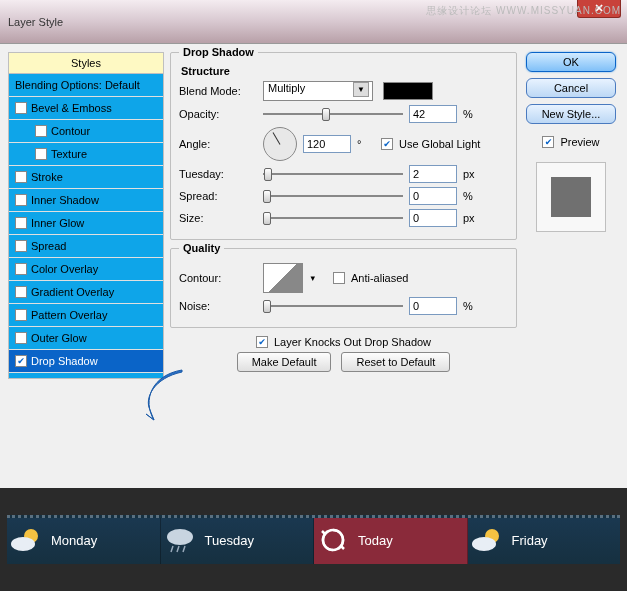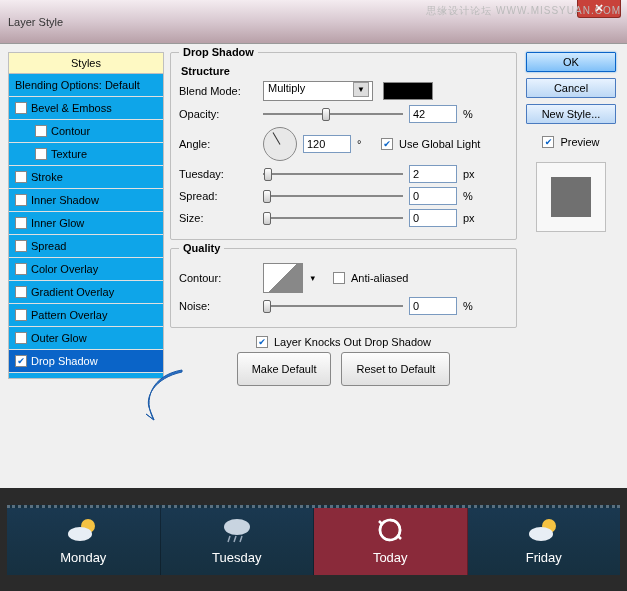--- a/index.html
+++ b/index.html
@@ -26,30 +26,30 @@
 .swatch{width:50px;height:18px;background:#000;border:1px solid #888;margin-left:4px}
 .slider{flex:1;height:16px;position:relative;max-width:140px}
 .slider-track{position:absolute;top:7px;left:0;right:0;height:2px;background:#888}
 .slider-thumb{position:absolute;top:2px;width:8px;height:13px;background:linear-gradient(#fff,#ccc);border:1px solid #666;border-radius:2px}
 .num{width:48px;height:18px;border:1px solid #7a9ac0;background:#fff;text-align:left;padding:1px 3px}
 .unit{width:18px}
 .angle{width:34px;height:34px;border:1px solid #888;border-radius:50%;background:#e8e8e8;position:relative}
 .angle-needle{position:absolute;top:50%;left:50%;width:14px;height:1px;background:#333;transform-origin:left;transform:rotate(-120deg)}
 .contour-box{width:40px;height:30px;border:1px solid #888;background:linear-gradient(135deg,#fff 0%,#fff 49%,#888 50%,#888 100%);position:relative}
 .contour-box::after{content:"▾";position:absolute;right:-13px;top:9px;font-size:9px}
-.btn{border:1px solid #888;background:linear-gradient(#fdfdfd,#e0e0e0);border-radius:3px;padding:10px 14px;cursor:pointer}
+.btn{border:1px solid #888;background:linear-gradient(#fdfdfd,#e0e0e0);border-radius:3px;padding:3px 14px;cursor:pointer}
 .right-panel{width:96px;display:flex;flex-direction:column;gap:6px;align-items:center}
-.rbtn{width:90px;border:1px solid #4a7abf;background:linear-gradient(#e8f3ff,#bcd8f5);border-radius:1px;padding:3px 0;text-align:center;cursor:pointer}
+.rbtn{width:90px;border:1px solid #4a7abf;background:linear-gradient(#e8f3ff,#bcd8f5);border-radius:6px;padding:3px 0;text-align:center;cursor:pointer}
 .rbtn.ok{border:1px solid #0a64c8;background:linear-gradient(#d0eaff,#80c0f8);box-shadow:0 0 2px #4aa0e8}
 .preview-box{width:70px;height:70px;border:1px solid #bfbfbf;background:#f8f8f8;display:flex;align-items:center;justify-content:center;margin-top:4px}
 .preview-inner{width:40px;height:40px;background:#707070}
 .arrow{position:absolute;left:-38px;top:308px;width:60px;height:70px;pointer-events:none}
 .footer{position:absolute;bottom:0;left:0;width:627px;height:103px;background:#2a2a2a;display:flex;align-items:center;padding:0 4px}
 .weather{flex:1;background:linear-gradient(#1a3850,#163040);margin:0 3px;display:flex;gap:0;border-top:3px dotted #5a7080}
-.wcard{flex:1;padding:8px 0 10px;display:flex;flex-direction:column;align-items:center;gap:6px;border-right:1px solid rgba(0,0,0,.3)}
+.wcard{flex:1;padding:8px 0 10px;display:flex;flex-direction:row;align-items:center;gap:6px;border-right:1px solid rgba(0,0,0,.3)}
 .wcard.today{background:#8a2a3a}
 .wcard:last-child{border-right:none}
 .wicon{width:38px;height:28px;display:flex;align-items:center;justify-content:center}
 .wlabel{color:#fff;font-size:13px;font-weight:500}
 .sub-title{font-weight:bold;margin:2px 0 4px 2px}
 </style>
 </head>
 <body>
 
 <div class="watermark">思缘设计论坛 WWW.MISSYUAN.COM</div>

